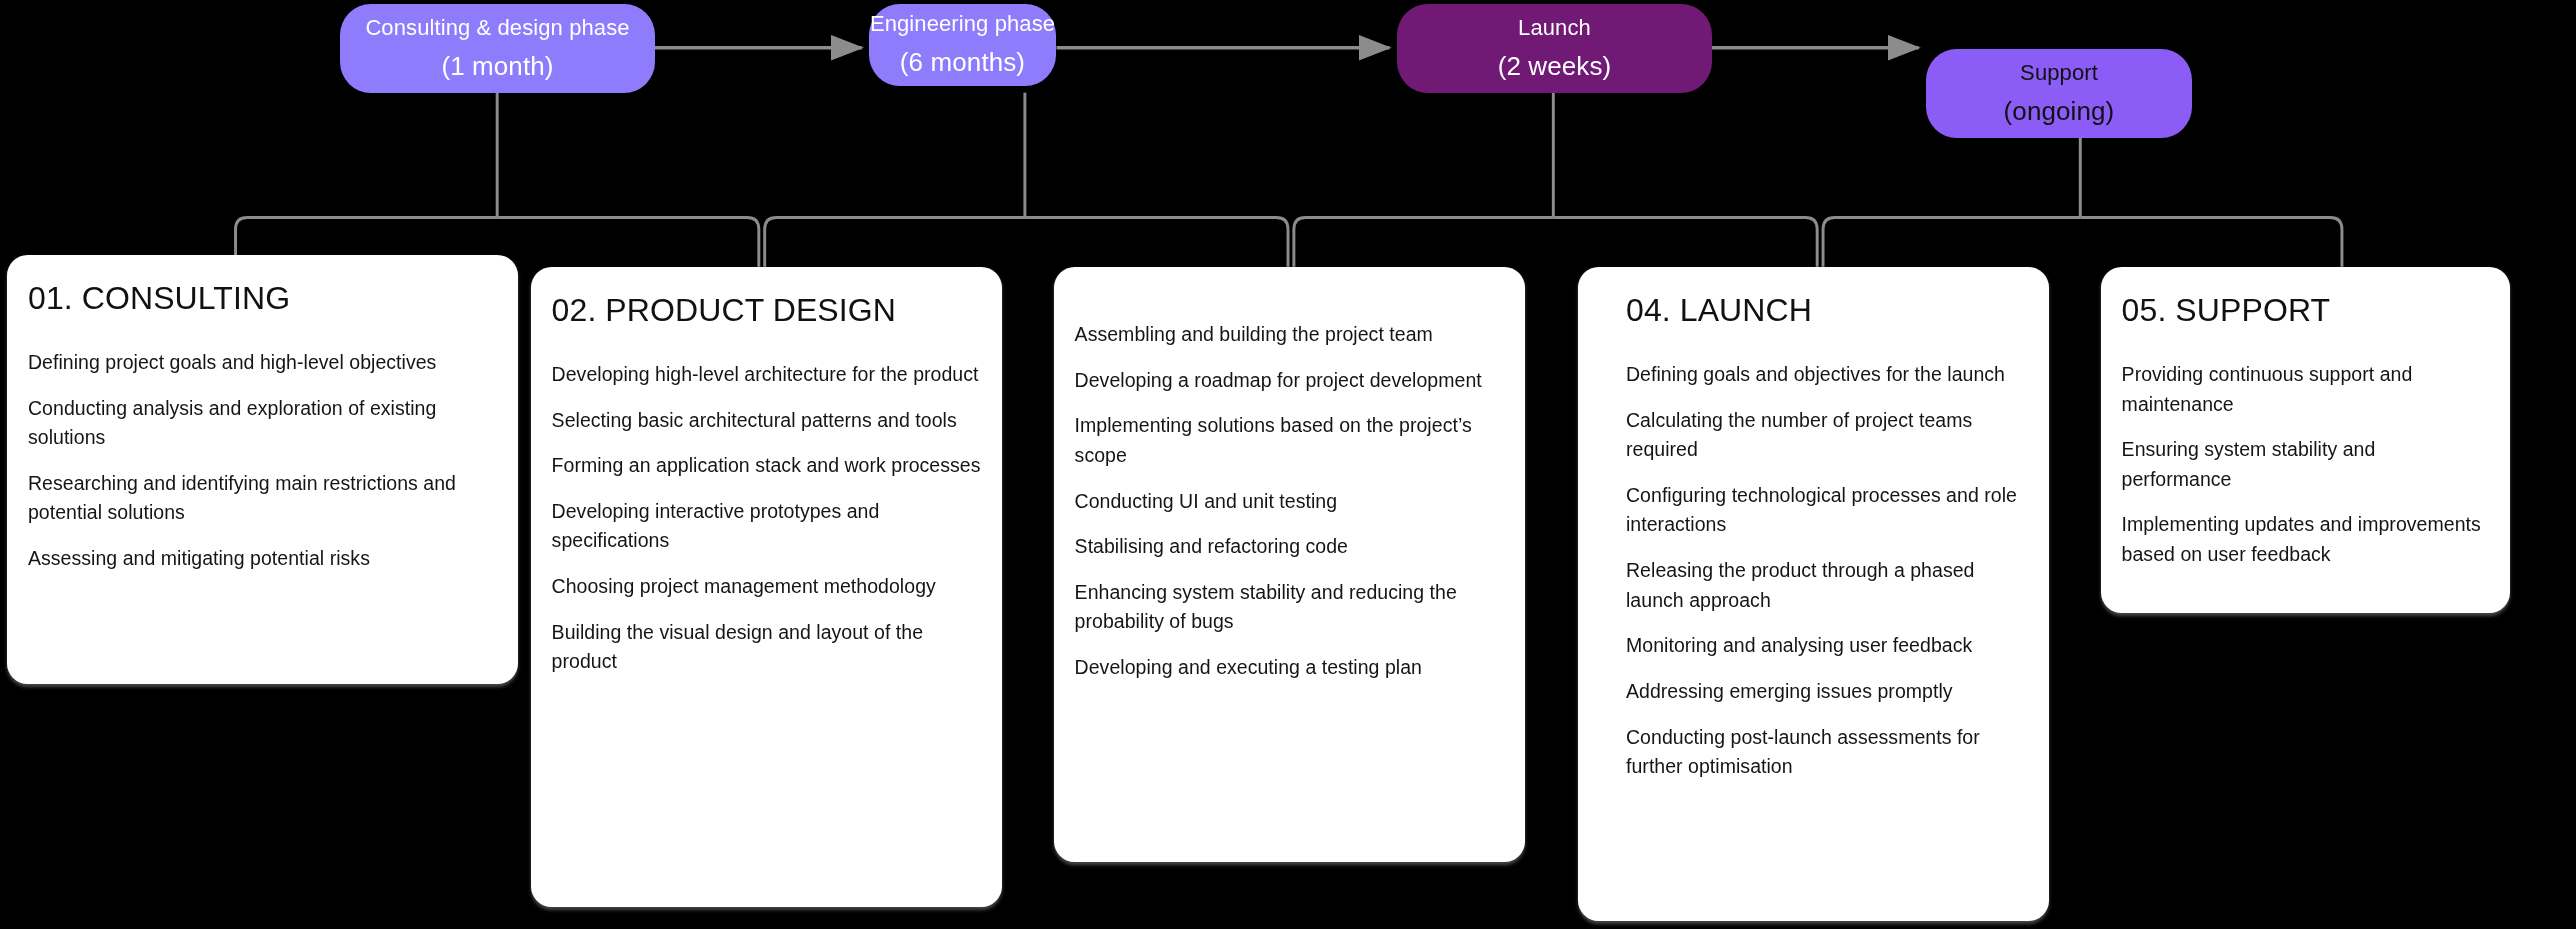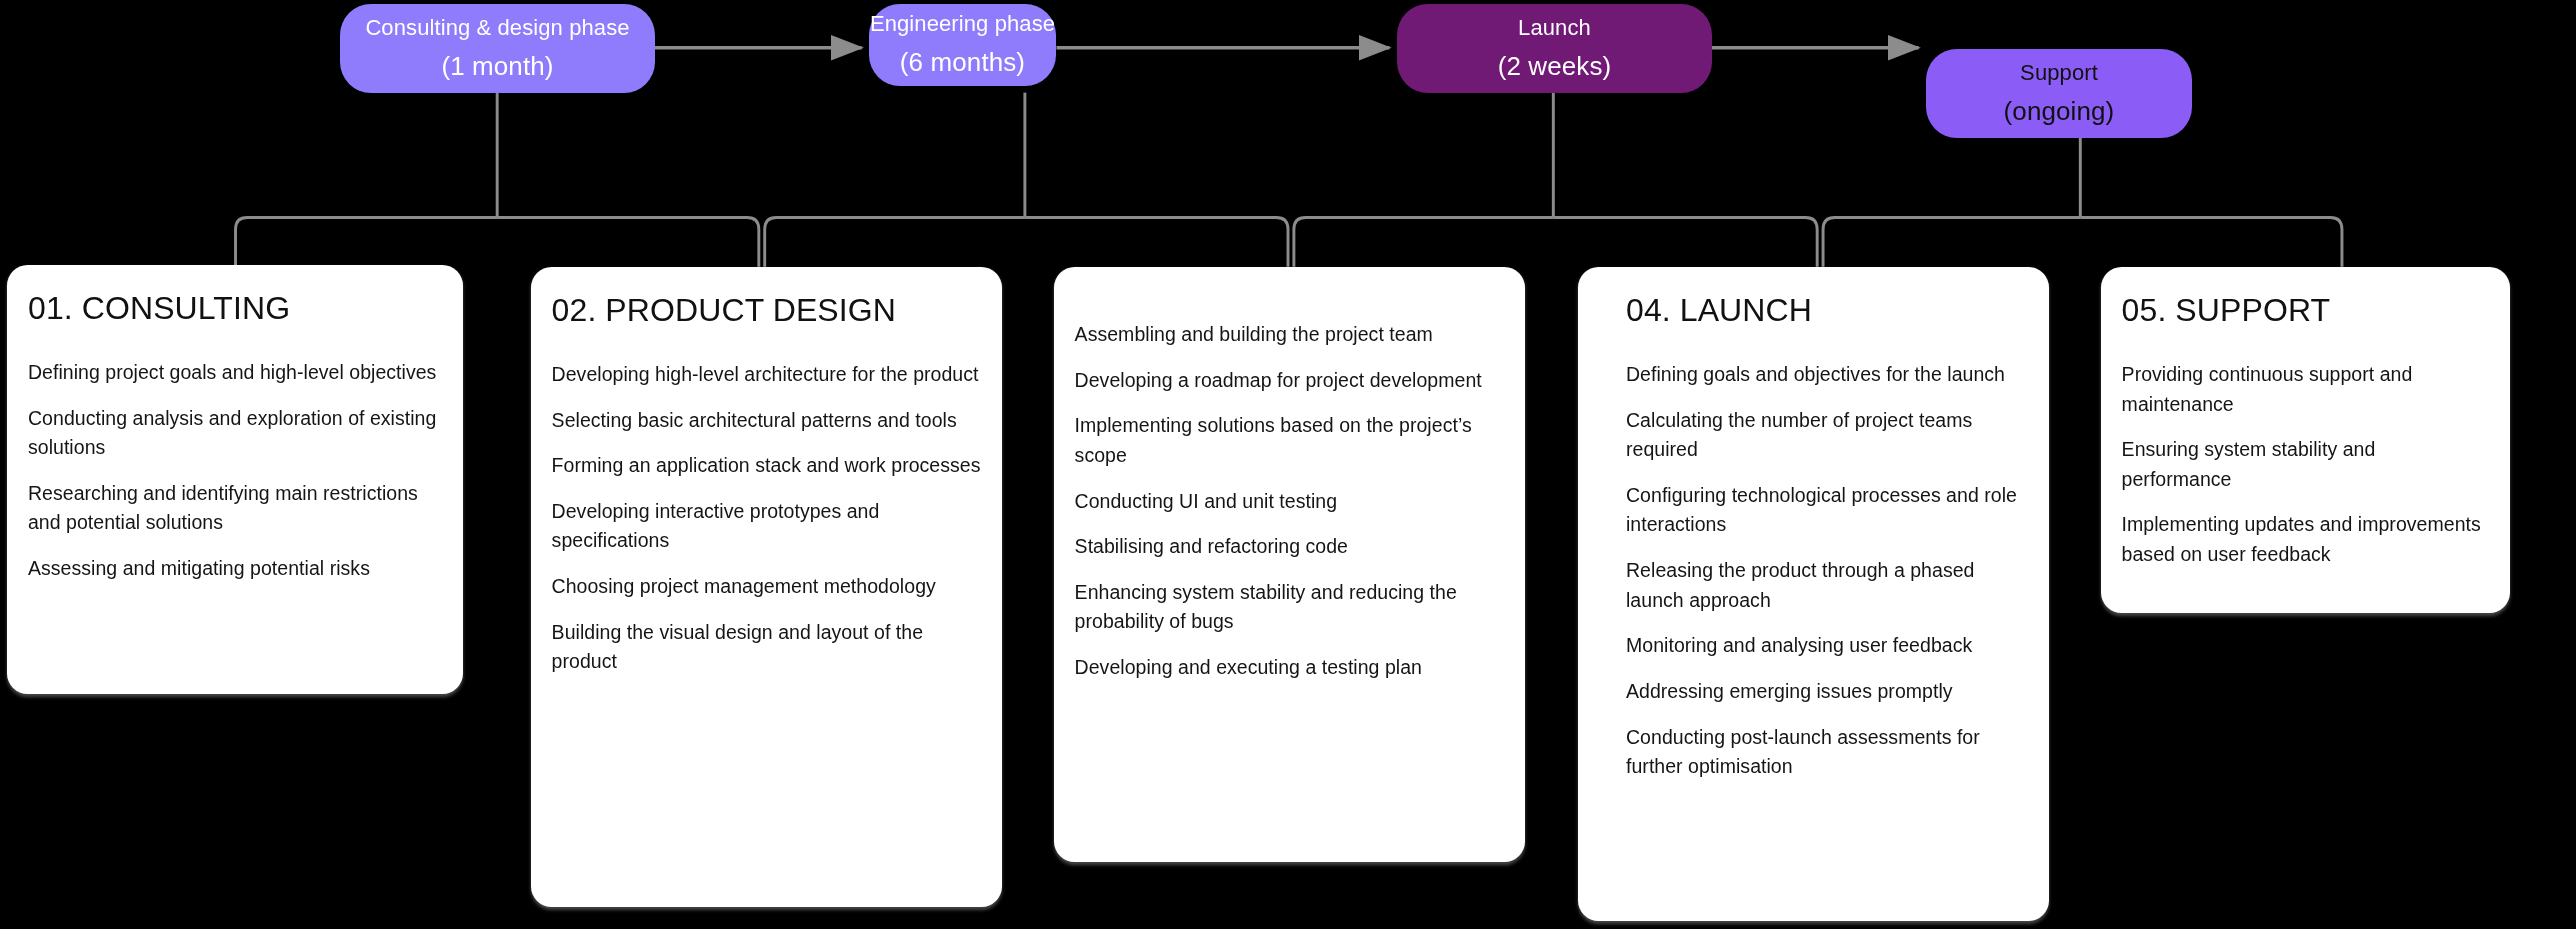--- a/index.html
+++ b/index.html
@@ -141,21 +141,21 @@
   <div class="phase-pill" style="left:1397px; top:3.7px; width:315px; height:89px; background:#701a75; color:#ffffff;">
     <span class="phase-title">Launch</span>
     <span class="phase-duration">(2 weeks)</span>
   </div>
 
   <div class="phase-pill" style="left:1926px; top:3.7px; width:266px; height:89px; background:#8b5cf6; color:#111111;margin-top:45px;">
     <span class="phase-title">Support</span>
     <span class="phase-duration">(ongoing)</span>
   </div>
 
-  <div class="detail-card" style="left:7.4px; top:265px; width:456px; height:429px;">
+  <div class="detail-card" style="left:7.4px; top:255px; width:511px; height:429px;">
     <div class="card-heading">01. CONSULTING</div>
     <div class="card-items">
       <div class="card-item">Defining project goals and high-level objectives</div>
       <div class="card-item">Conducting analysis and exploration of existing solutions</div>
       <div class="card-item">Researching and identifying main restrictions and potential solutions</div>
       <div class="card-item">Assessing and mitigating potential risks</div>
     </div>
   </div>
 
   <div class="detail-card" style="left:531px; top:267px; width:471px; height:640px;">

